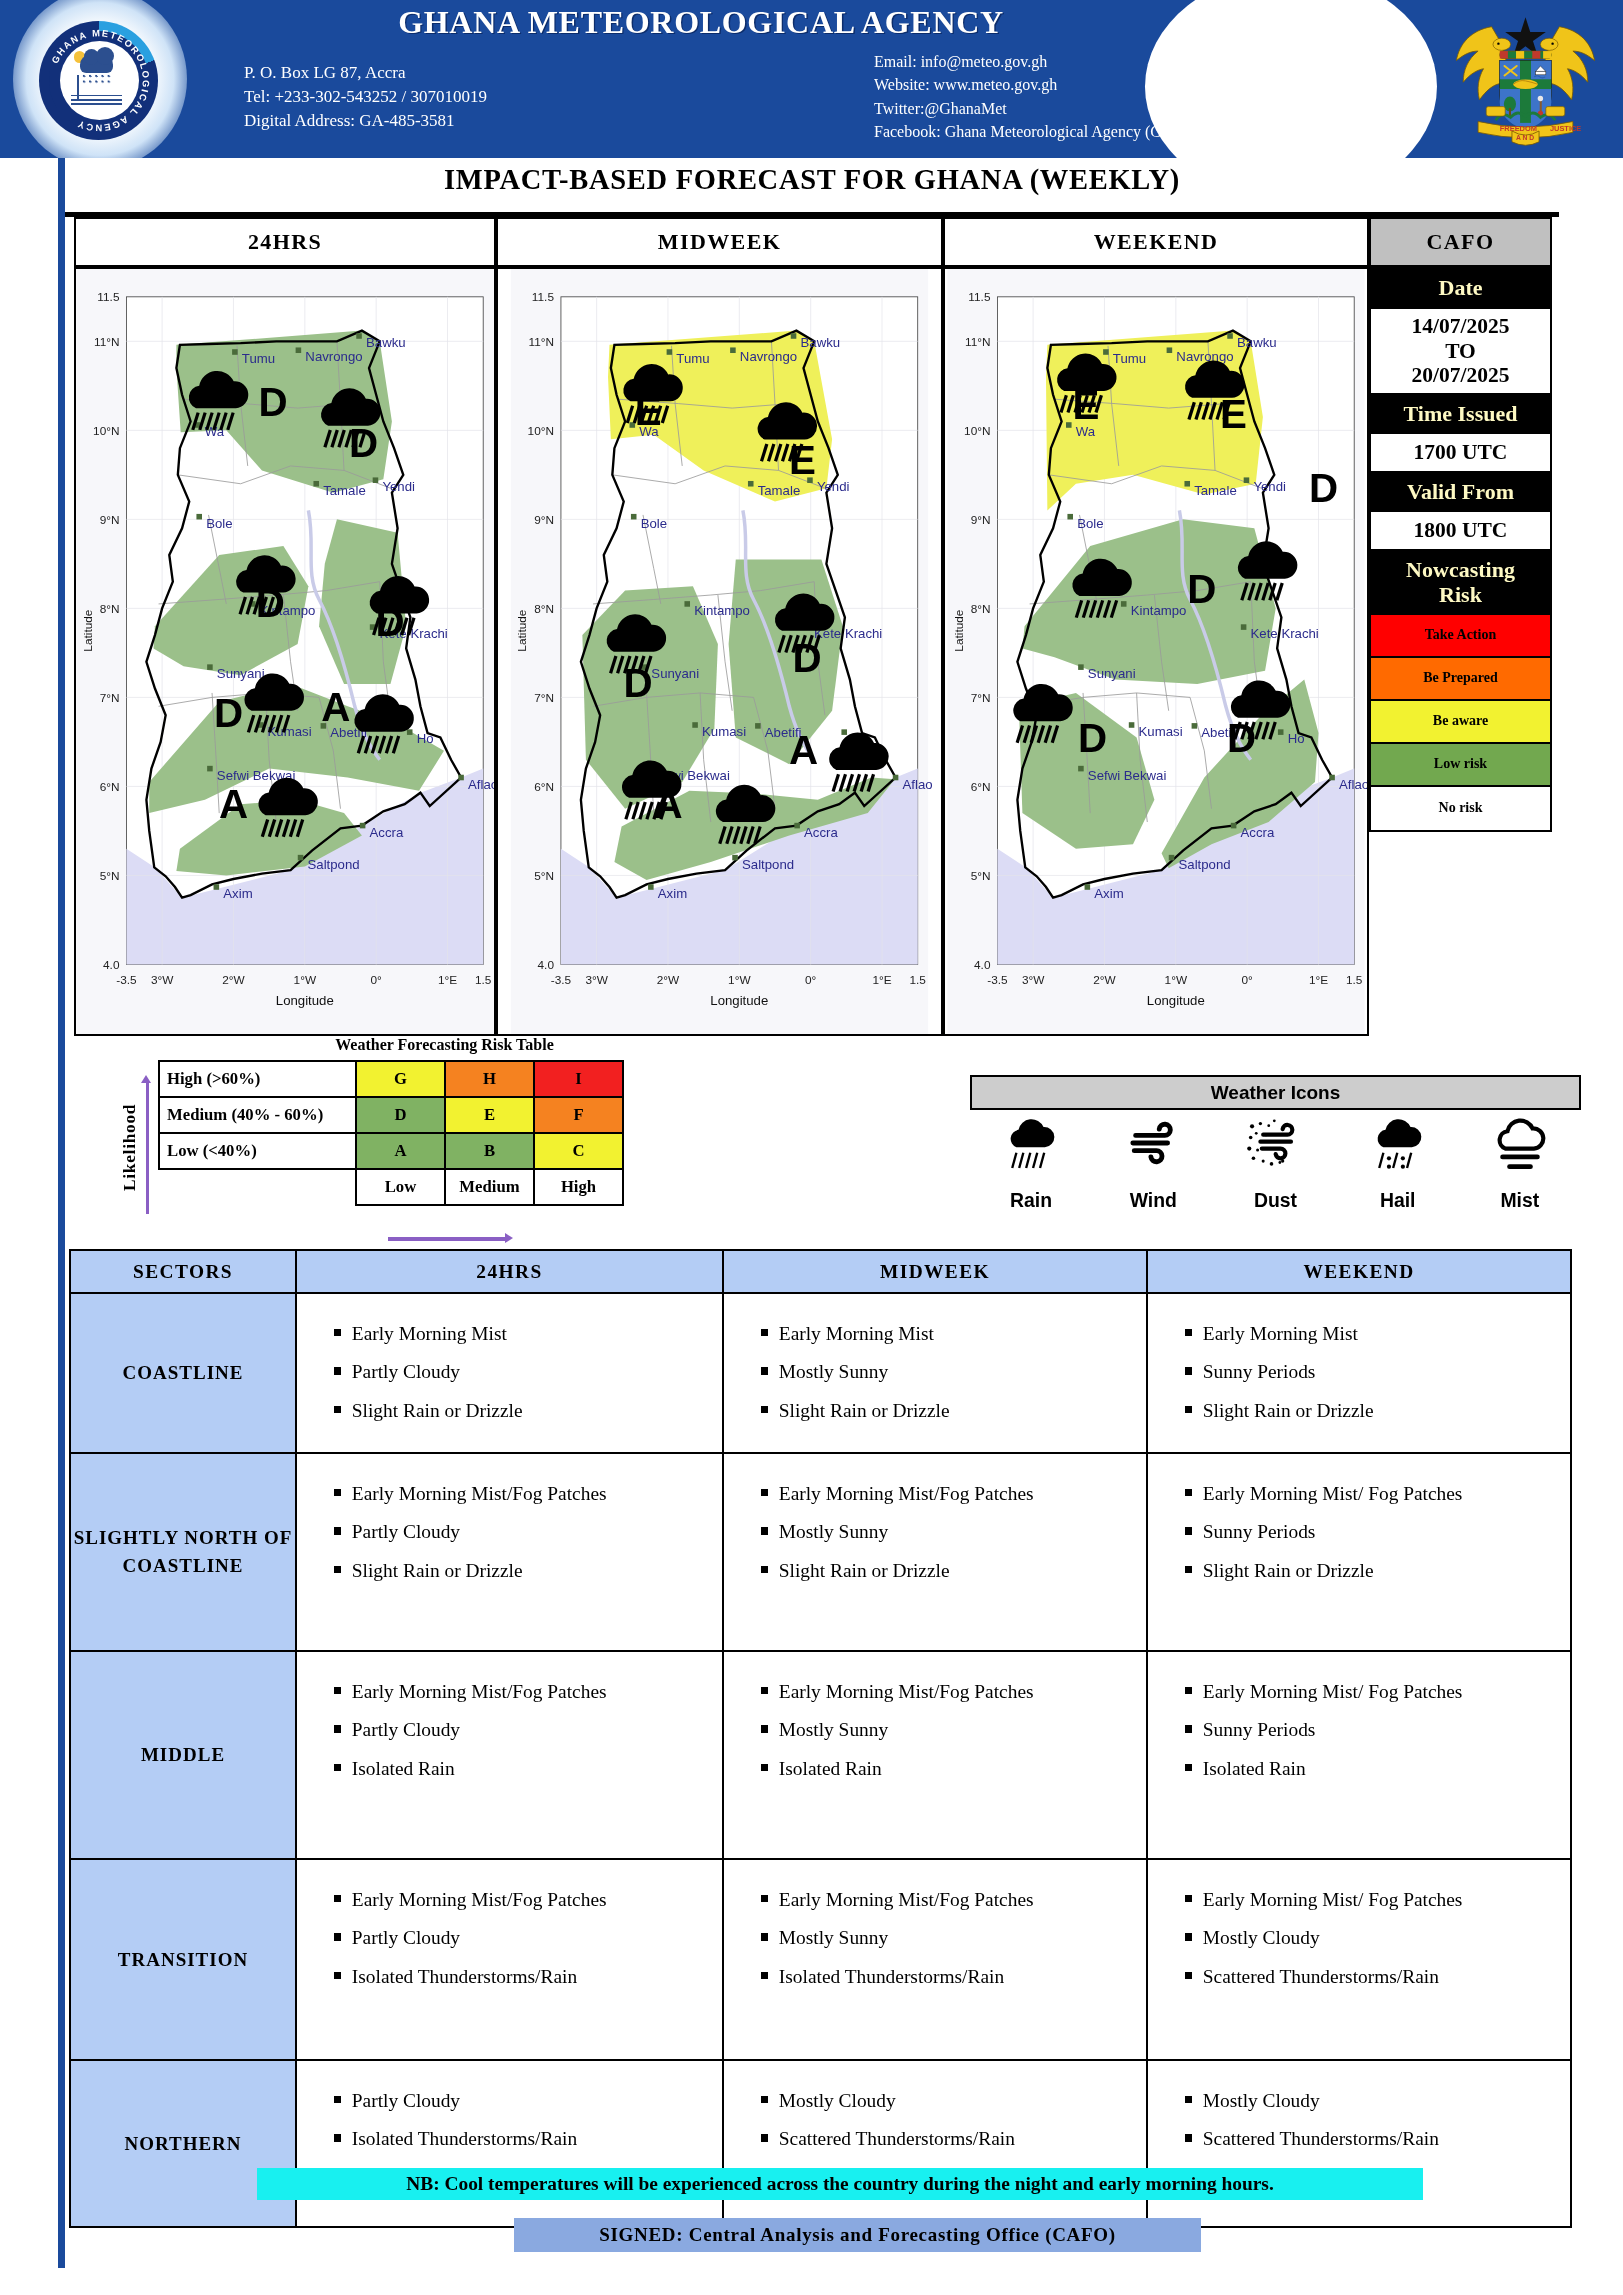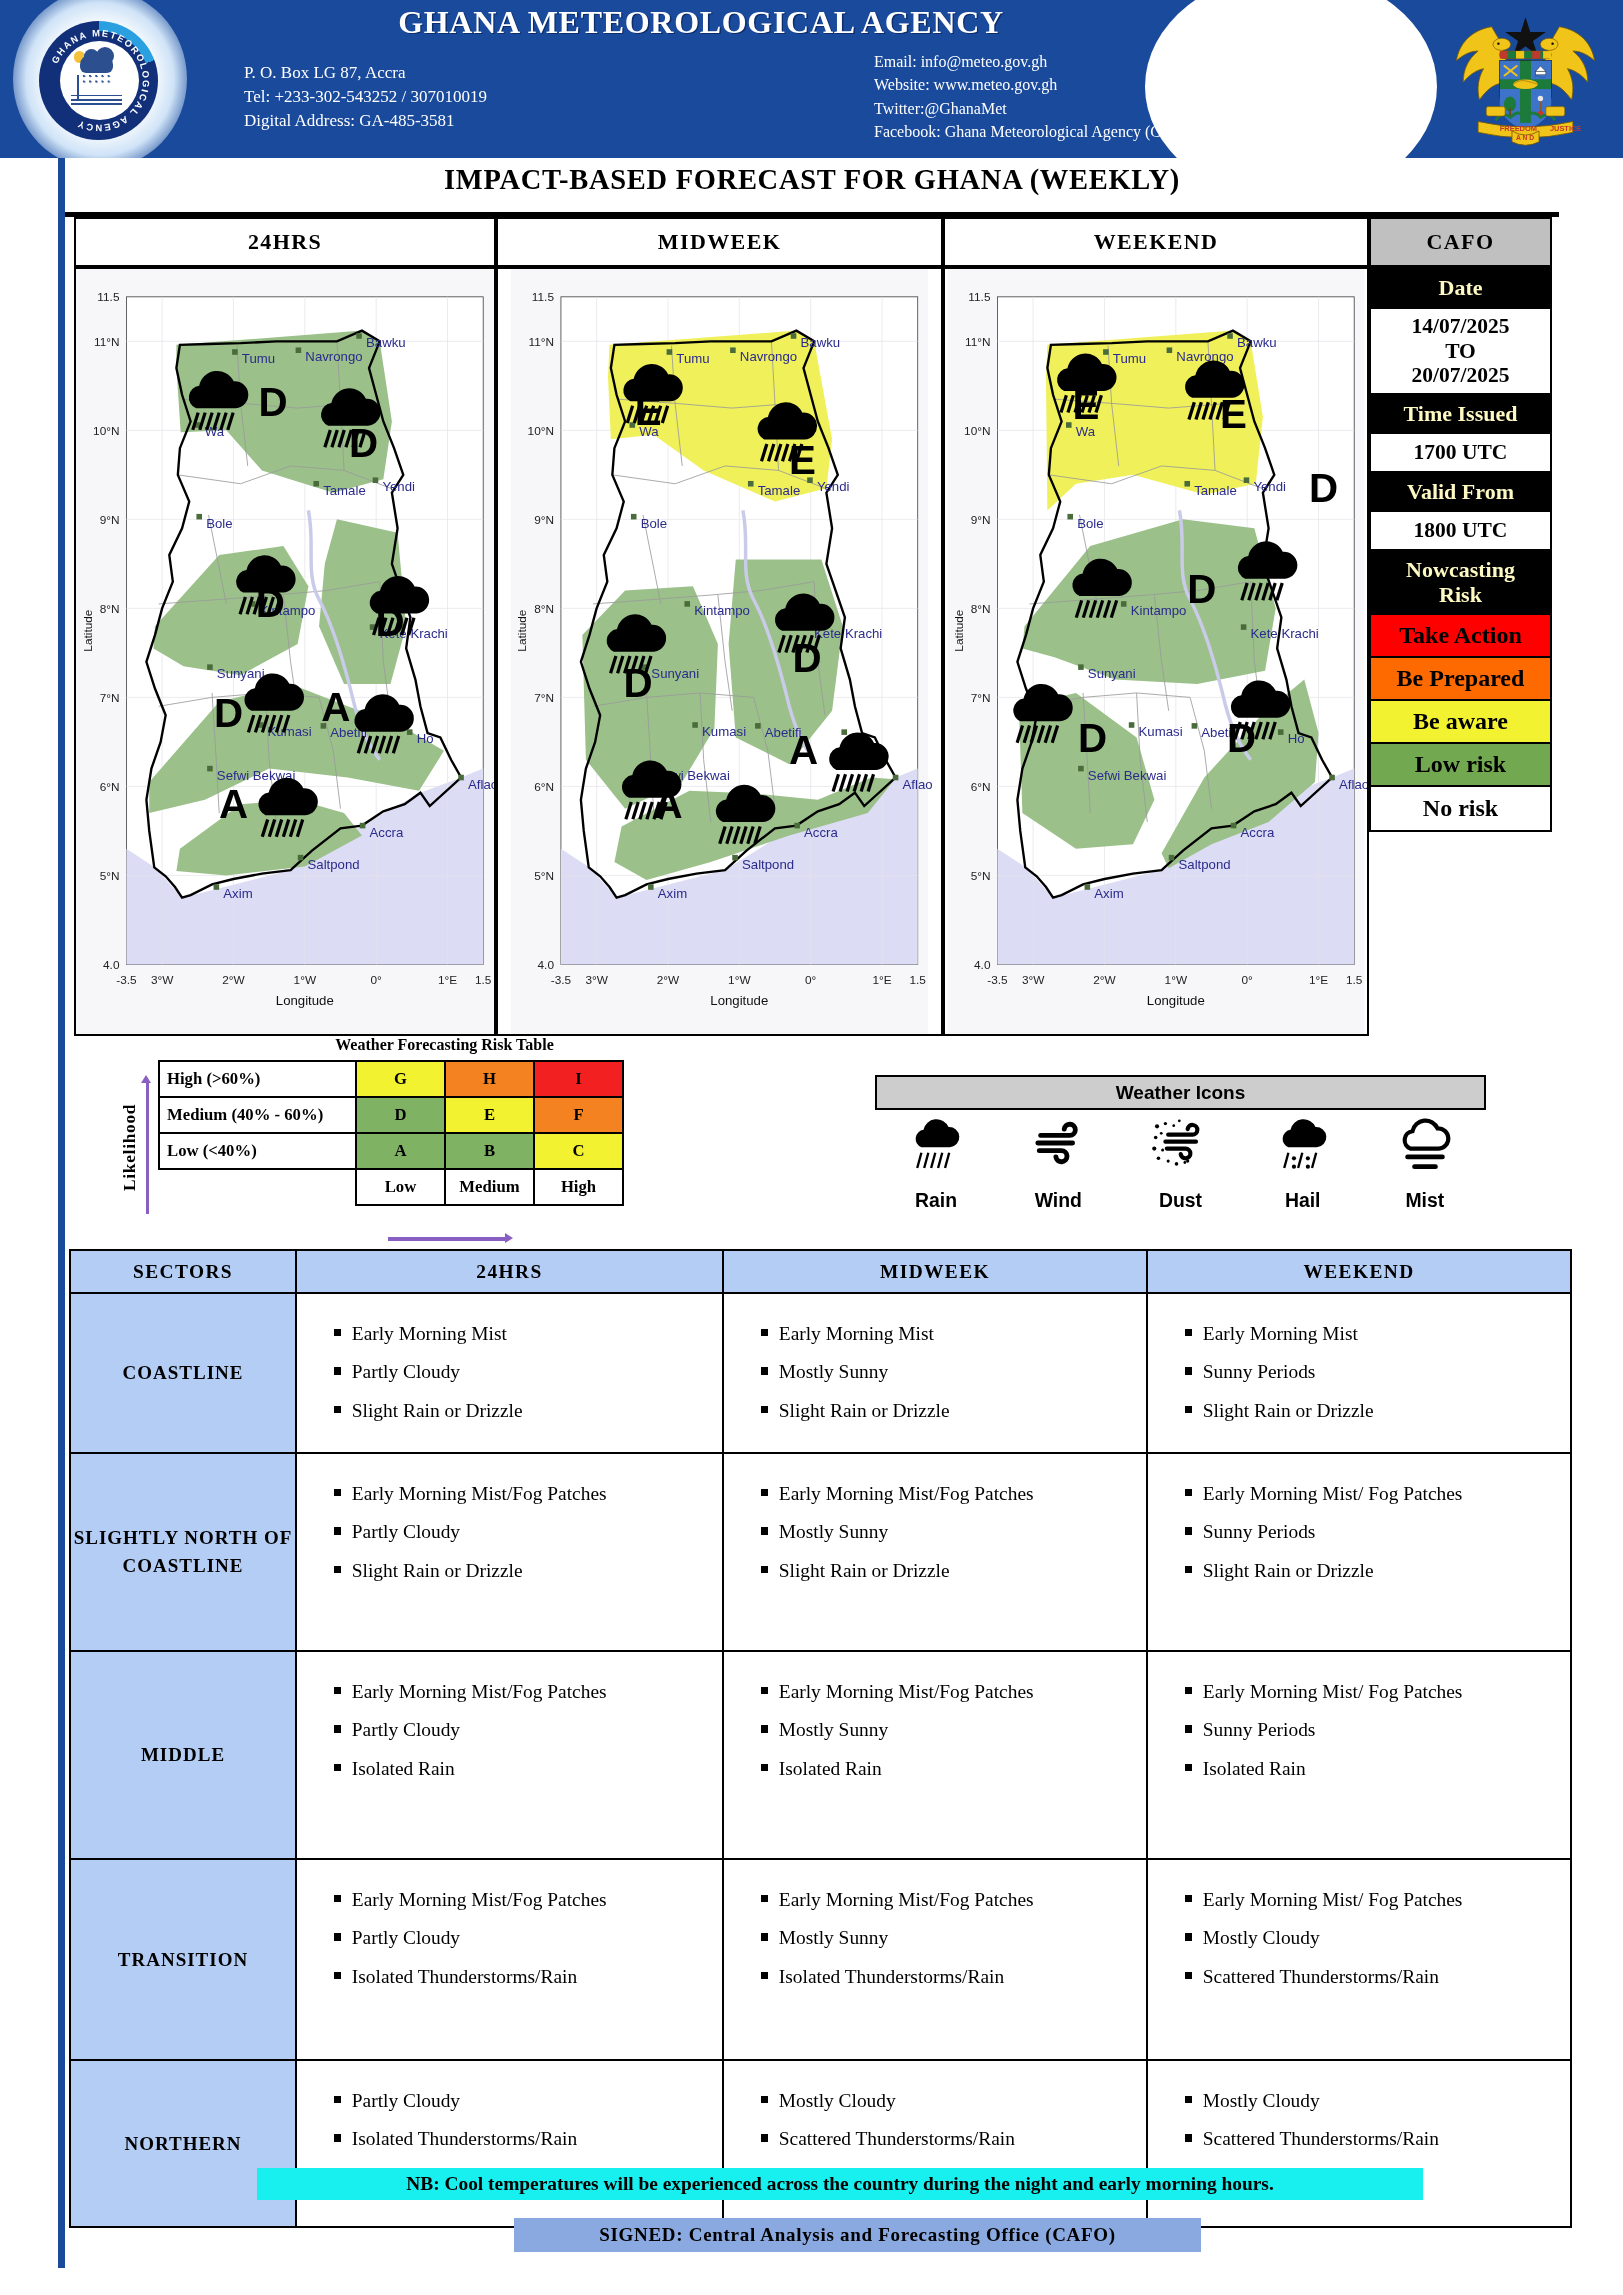--- a/index.html
+++ b/index.html
@@ -56,21 +56,21 @@
   #mp2{left:496px;width:447px;}
   #mp3{left:943px;width:426px;}
   .map-svg{width:100%;height:100%;display:block;}
 
   
   .cafo{position:absolute;left:1369px;top:267px;width:183px;border:2.8px solid #000;box-sizing:border-box;background:#fff;}
   .cafo-row{border-bottom:2.8px solid #000;text-align:center;font-weight:bold;box-sizing:border-box;
       display:flex;align-items:center;justify-content:center;flex-direction:column;line-height:1.15;}
   .cafo-dark{background:#000;color:#fef9c3;font-size:22px;padding:4.9px 0;}
   .cafo-lite{background:#fff;color:#000;font-size:21.5px;padding:4.9px 0;}
-  .cafo-band{font-size:24px;padding:12px 0;color:#000;}
+  .cafo-band{font-size:14px;padding:12px 0;color:#000;}
 
   
   .risk-wrap{position:absolute;left:115px;top:1036px;width:680px;height:229px;}
   .risk-title{position:absolute;left:76px;top:0;width:507px;text-align:center;font-size:16px;font-weight:bold;}
   .likelihood-lbl{position:absolute;left:4.2px;top:49px;width:19.4px;height:125px;font-size:17.4px;font-weight:bold;
       writing-mode:vertical-rl;transform:rotate(180deg);text-align:center;letter-spacing:0.7px;}
   .like-arrow{position:absolute;left:30.5px;top:46px;width:3.5px;height:132px;background:#8a5fc4;}
   .like-arrow:before{content:"";position:absolute;left:-4.2px;top:-7px;border-left:5.6px solid transparent;
       border-right:5.6px solid transparent;border-bottom:8.3px solid #8a5fc4;}
   .risk-tbl{position:absolute;left:43px;top:23.6px;border-collapse:collapse;}
@@ -78,21 +78,21 @@
   .rk-lbl{width:187px;text-align:left !important;padding-left:7px;font-size:15.3px;background:#fff;}
   .rk-cell{width:85px;font-size:21px;}
   .rk-blank{border:none !important;background:transparent;}
   .rk-foot{background:#fff;font-size:15.3px;font-weight:bold;height:37px;}
   .impact-arrow{position:absolute;left:273px;top:201px;width:118px;height:3.5px;background:#8a5fc4;}
   .impact-arrow:after{content:"";position:absolute;right:-7px;top:-4.2px;border-top:5.6px solid transparent;
       border-bottom:5.6px solid transparent;border-left:8.3px solid #8a5fc4;}
   .impact-lbl{position:absolute;left:229px;top:210px;width:208px;text-align:center;font-size:16.7px;font-weight:bold;}
 
   
-  .wi-wrap{position:absolute;left:875px;top:1075px;width:611px;height:153px;}
+  .wi-wrap{position:absolute;left:970px;top:1075px;width:611px;height:153px;}
   .wi-head{position:absolute;left:0;top:0;width:611px;height:35px;background:#cdcdcd;border:2.8px solid #000;
       box-sizing:border-box;display:flex;align-items:center;justify-content:center;
       font-family:"Liberation Sans",sans-serif;font-size:19px;font-weight:bold;}
   .wi-row{position:absolute;left:0;top:43px;width:611px;display:flex;justify-content:space-around;align-items:flex-end;}
   .wi-item{width:104px;text-align:center;}
   .wi-item svg{display:block;margin:0 auto;}
   .wi-label{font-family:"Liberation Sans",sans-serif;font-size:19.4px;font-weight:bold;margin-top:14px;}
 
   
   .sect{position:absolute;left:69px;top:1249px;width:1485px;border-collapse:collapse;table-layout:fixed;}

